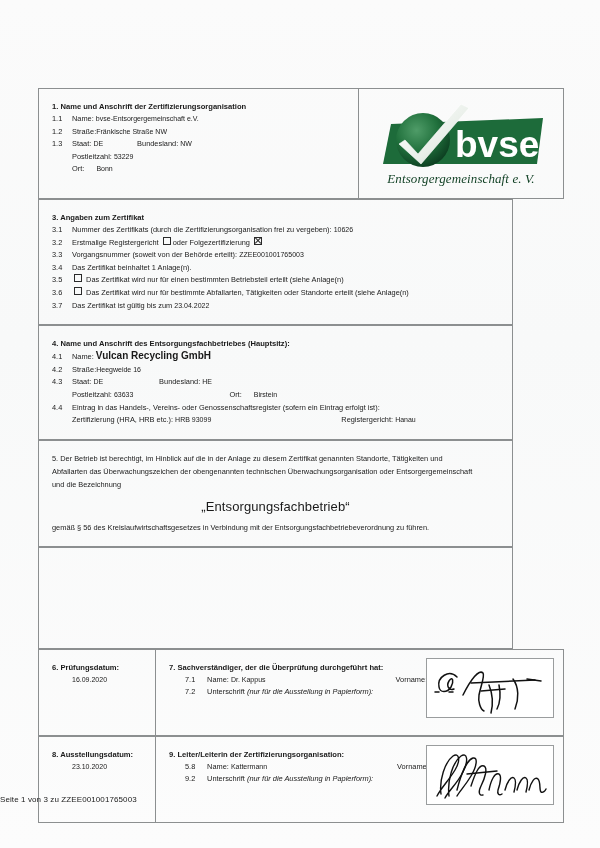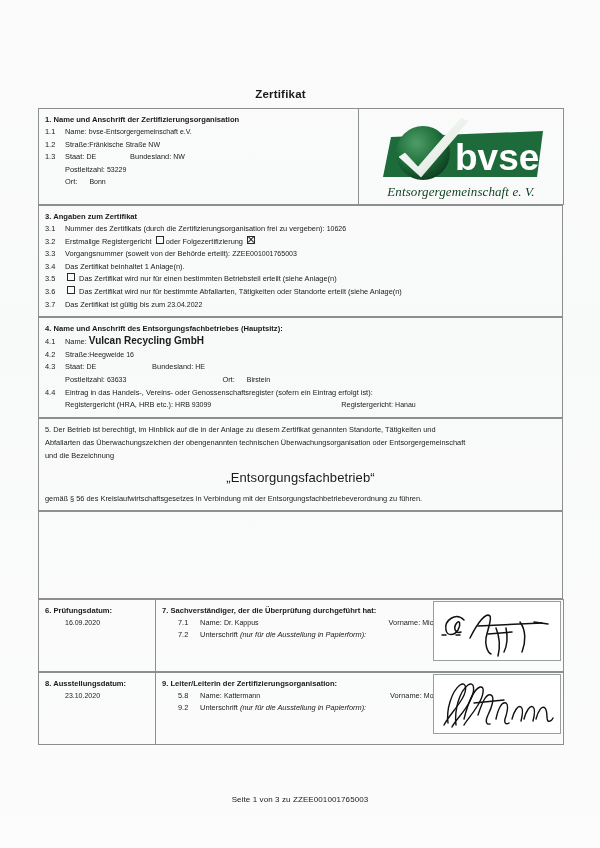--- a/index.html
+++ b/index.html
@@ -32,28 +32,28 @@
   }
   .title {
     text-align: center;
     font-size: 11.5px;
     font-weight: bold;
     letter-spacing: .2px;
     margin: 0 0 8px 0;
     padding-right: 40px;
   }
   table.frame {
-    width: 525px;
+    width: 475px;
     border-collapse: collapse;
     table-layout: fixed;
   }
   table.frame td {
     border: 1px solid #8c8f90;
     vertical-align: top;
-    padding: 0;
+    padding: 7px;
   }
   .pad {
     padding: 4px 6px 5px 6px;
   }
   .row {
     font-size: 7.4px;
     line-height: 12.6px;
     white-space: nowrap;
   }
   .hd {
@@ -152,32 +152,30 @@
     background: #ffffff;
     overflow: hidden;
   }
   .it { font-style: italic; }
 
   .footer {
     position: absolute;
     left: 0;
     right: 0;
     top: 795px;
-    text-align: center;
     font-size: 8px;
     letter-spacing: .1px;
   }
 </style>
 </head>
 <body>
 
 <div class="page">
   <div class="doc">
 
-    <div class="title">Zertifikat</div>
 
     <table class="frame">
       <colgroup>
           <col style="width:320px">
           <col style="width:205px">
         </colgroup>
       <tbody>
           <tr>
         <td>
           <div class="pad">
@@ -297,21 +295,21 @@
             </div>
             <div class="row">
               <span class="num"></span><span class="lbl">Postleitzahl:</span>
               <span class="val">63633</span><span class="gap-xl"></span><span class="lbl">Ort:</span><span class="gap-sm"></span>
               <span class="val">Birstein</span>
             </div>
             <div class="row">
               <span class="num">4.4</span><span class="lbl">Eintrag in das Handels-, Vereins- oder Genossenschaftsregister (sofern ein Eintrag erfolgt ist):</span>
             </div>
             <div class="row">
-              <span class="num"></span><span class="lbl">Registergericht (HRA, HRB etc.):</span>
+              <span class="num"></span><span class="lbl">Zertifizierung (HRA, HRB etc.):</span>
               <span class="val">HRB 93099</span><span class="gap-xl"></span><span class="gap-md"></span><span class="lbl">Registergericht:</span>
               <span class="val">Hanau</span>
             </div>
           </div>
         </td>
       </tr>
     </tbody>
       </table>
 
     <table class="frame">

